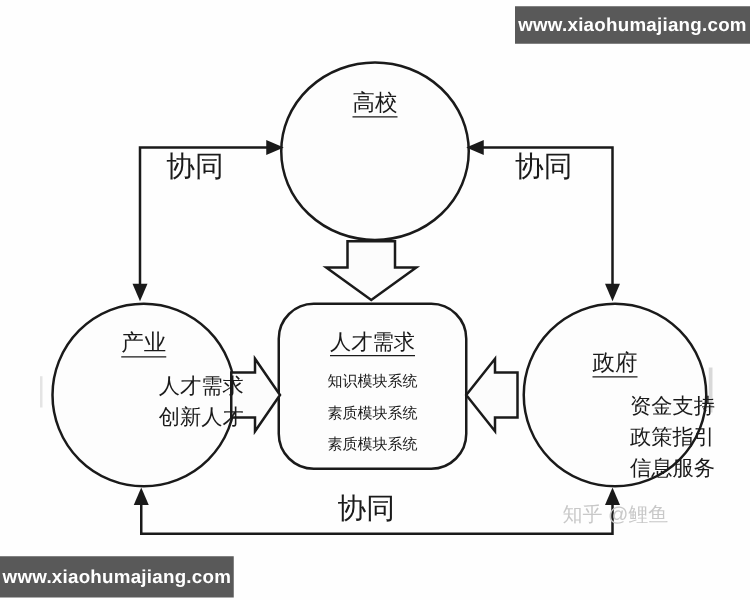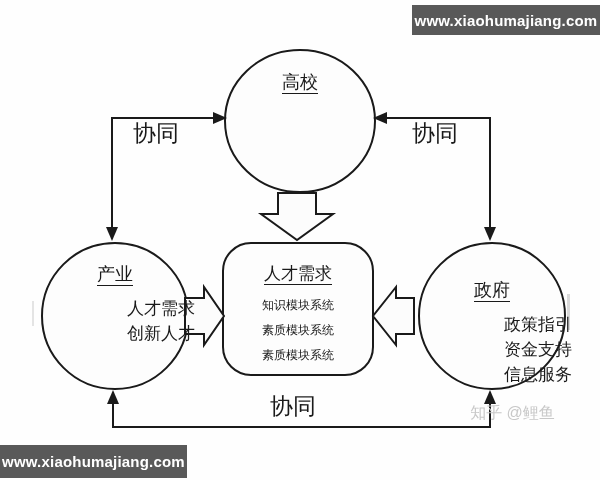--- a/index.html
+++ b/index.html
@@ -39,21 +39,21 @@
     color:var(--banner-text,#fff);
     font-family:"Liberation Sans","DejaVu Sans",sans-serif;
     font-weight:bold;font-size:15px;
     display:flex;align-items:center;justify-content:center;
     letter-spacing:.2px;
   }
   .banner.top-right{left:412px;top:5px;width:188px;height:30px;}
   .banner.bottom-left{left:0;top:445px;width:187px;height:33px;}
   .watermark{
     position:absolute;left:450px;top:403px;width:125px;
-    text-align:center;font-size:16px;line-height:20px;
+    font-size:16px;line-height:20px;
     color:var(--watermark,#c8c8c8);
     font-family:"Liberation Sans","DejaVu Sans",sans-serif;
   }
 </style>
 </head>
 <body>
 
 <div class="stage" style="--bg: #fefefe; --line: #1a1a1a; --node-fill: #fdfdfd; --banner-bg: #595959; --banner-text: #ffffff; --watermark: #c8c8c8;">
 
   <svg class="layer" width="600" height="480" viewBox="0 0 600 480">
@@ -97,22 +97,22 @@
       <div>人才需求</div>
       <div>创新人才</div>
     </div>
   </div>
 
   <div class="node node-government">
     <div class="title">
       <span>政府</span>
     </div>
     <div class="items">
+      <div>资金支持</div>
       <div>政策指引</div>
-      <div>资金支持</div>
       <div>信息服务</div>
     </div>
   </div>
 
   <div class="node node-talent">
     <div class="title">
       <span>人才需求</span>
     </div>
     <div class="items">
       <div>知识模块系统</div>

